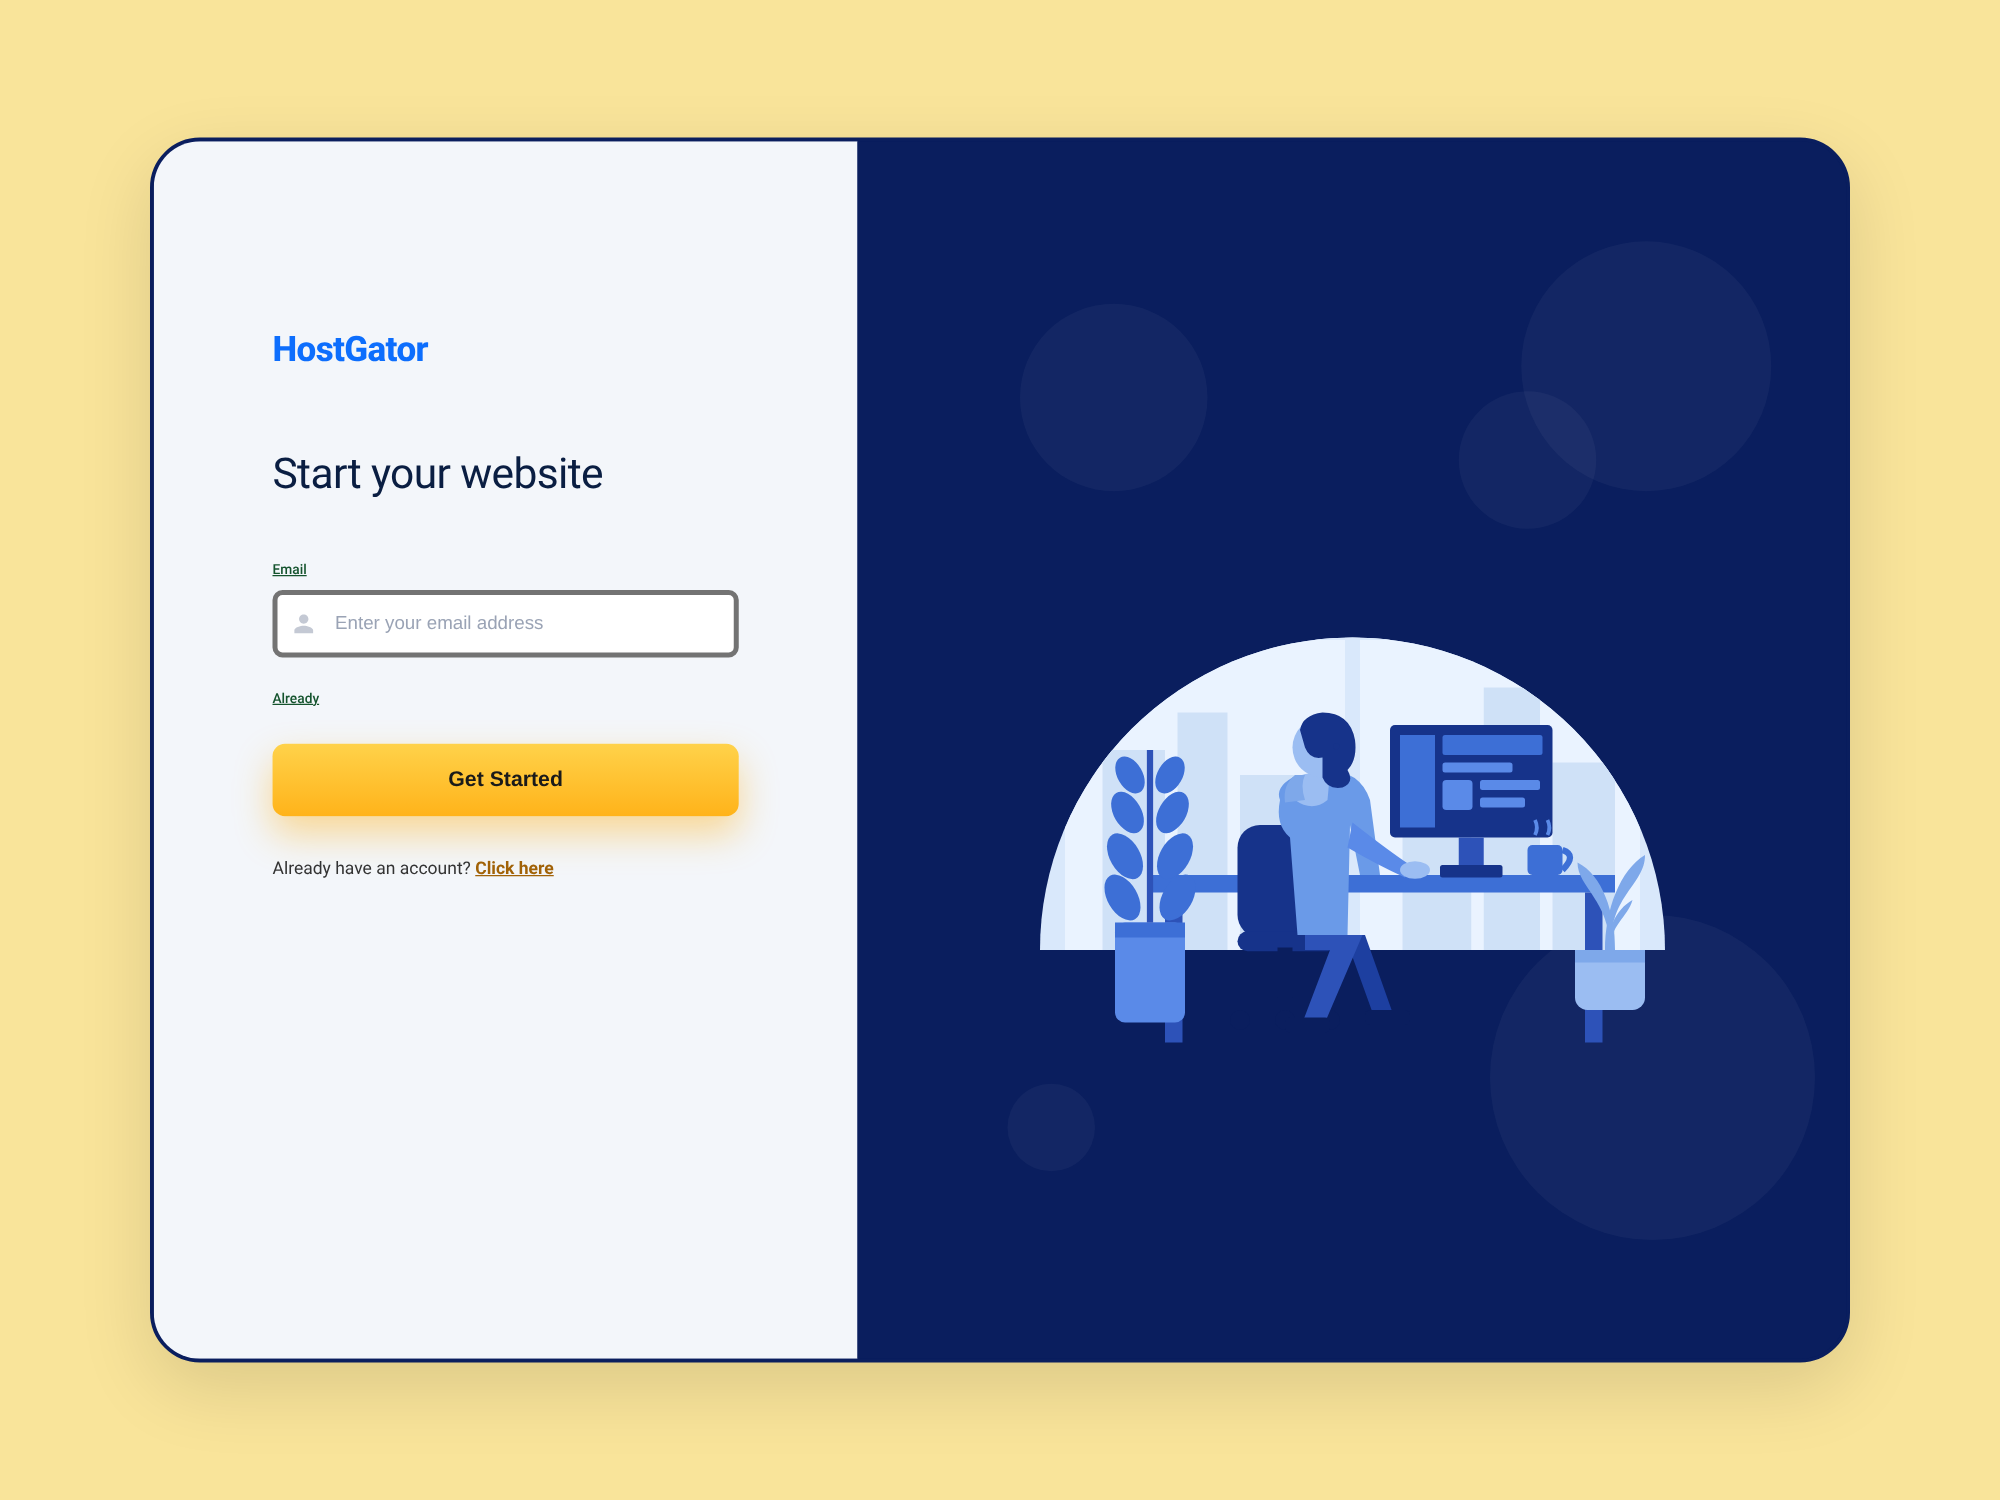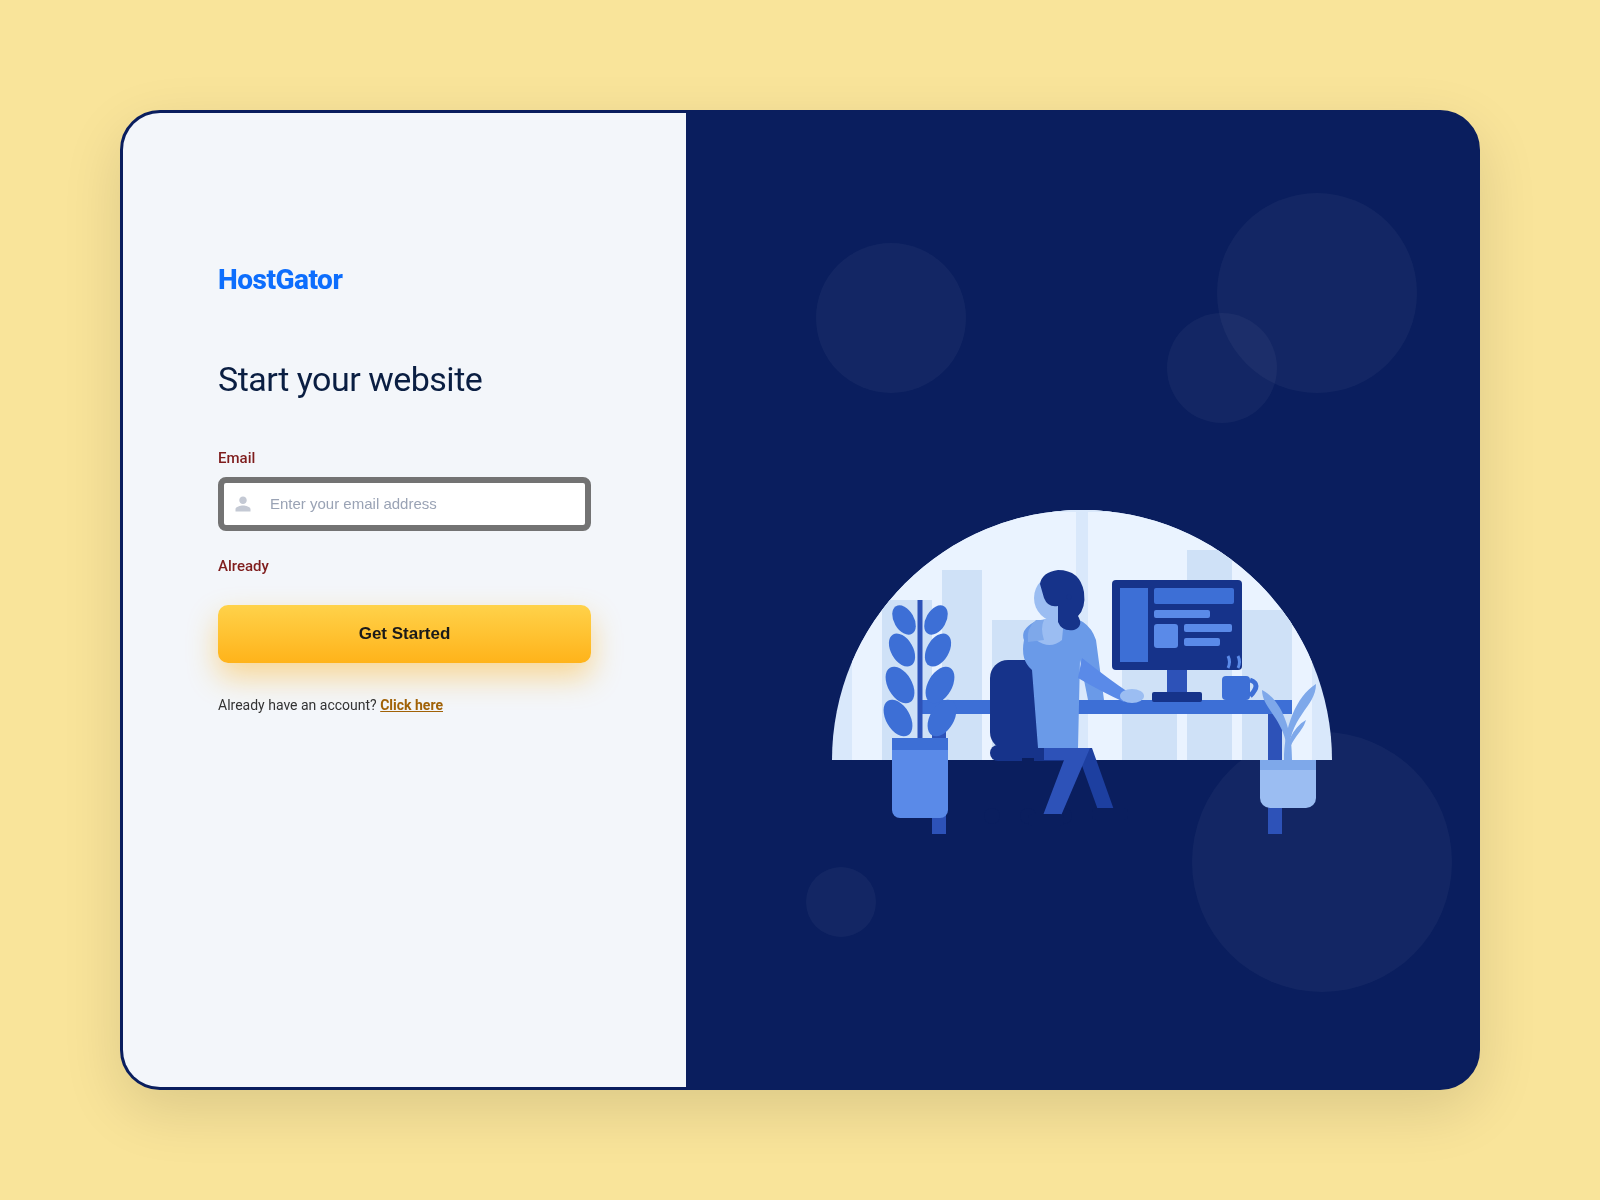--- a/index.html
+++ b/index.html
@@ -42,42 +42,43 @@
     }
     .headline {
       font-size: 34px;
       font-weight: 400;
       color: #0a1e42;
       line-height: 1.25;
       margin-bottom: 48px;
       letter-spacing: -0.5px;
     }
     .field-label {
-      font-size: 15px;
-      color: #7f1d1d;
+      font-size: 11px;
+      color: #14532d;
       margin-bottom: 10px;
       font-weight: 500;
+      text-decoration: underline;
     }
     .input-wrap {
       position: relative;
       margin-bottom: 26px;
     }
     .input-icon {
       position: absolute;
       left: 16px;
       top: 50%;
       transform: translateY(-50%);
       color: #c4c9d4;
       width: 18px;
       height: 18px;
     }
     .text-input {
       width: 100%;
       height: 54px;
-      border: 6px solid #737373;
+      border: 4px solid #737373;
       border-radius: 8px;
       padding: 0 16px 0 46px;
       font-size: 15px;
       color: #333;
       background: #fff;
       outline: none;
     }
     .text-input::placeholder {
       color: #9aa3b5;
     }

